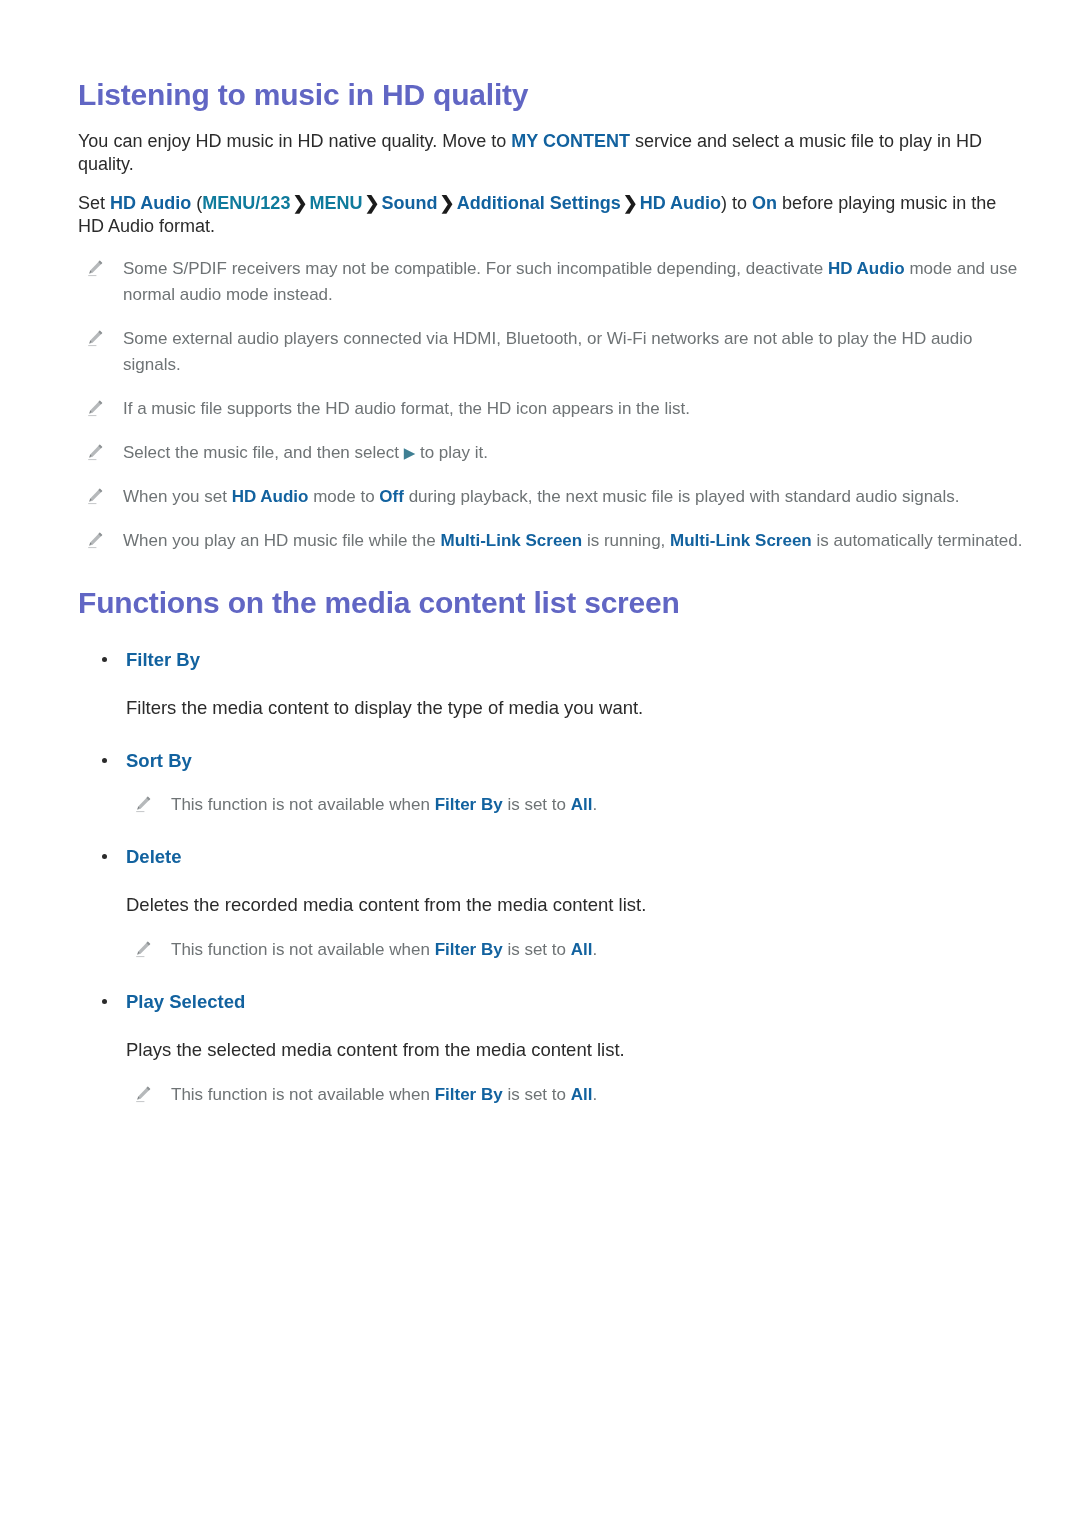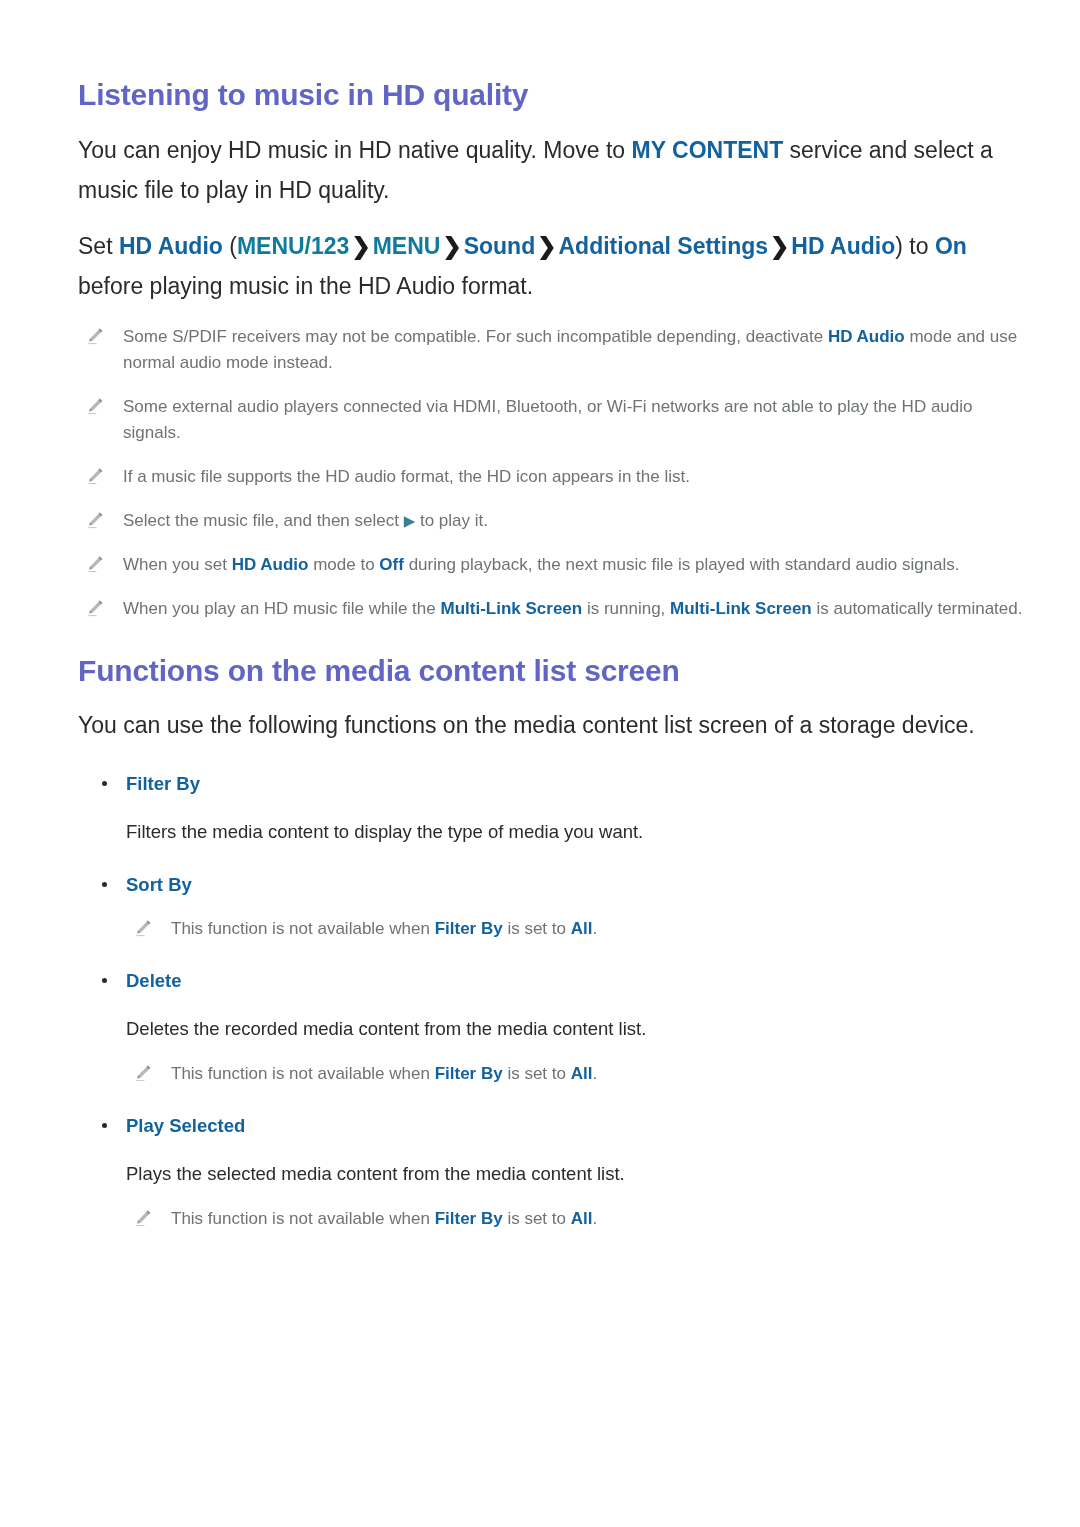--- a/index.html
+++ b/index.html
@@ -27,22 +27,22 @@
     font-weight: bold;
     color: #6166c4;
     margin: 0;
     letter-spacing: -0.2px;
     line-height: 1.25;
   }
   .section-title.first { margin-top: 16px; }
   .section-title.second { margin-top: 30px; }
 
   p.body-text {
-    font-size: 23px;
-    line-height: 40px;
+    font-size: 18px;
+    line-height: 23px;
     color: #2b2b2b;
     margin: 16px 0 0 0;
     max-width: 925px;
   }
 
   
   .blue     { color: #12629f; font-weight: bold; }
   .teal     { color: #0f7b9c; font-weight: bold; }
   .chev     { color: #1b1b1b; font-weight: bold; padding: 0 2px; }
   .paren    { color: #2b2b2b; }
@@ -156,21 +156,20 @@
       <div class="note"><span class="pencil"><svg width="20" height="20" viewBox="0 0 20 20">
             <path d="M14.8 2.6 L17.3 5.1 L7.6 14.8 L4.3 15.7 L5.2 12.4 Z" fill="#b6b9bb"></path>
             <path d="M14.8 2.6 L17.3 5.1 L15.9 6.5 L13.4 4.0 Z" fill="#8f9395"></path>
             <path d="M4.3 15.7 L5.2 12.4 L6.6 13.8 Z" fill="#7d8183"></path>
             <rect x="3.2" y="17.0" width="8.2" height="1.1" fill="#c9cbcd"></rect>
           </svg></span><span>When you play an HD music file while the </span><span class="note-blue">Multi-Link Screen</span><span> is running, </span><span class="note-blue">Multi-Link Screen</span><span> is automatically terminated.</span></div>
     </div>
 
   <h1 class="section-title second">Functions on the media content list screen</h1>
 
-  <p class="body-text">You can use the following functions on the media content list screen of a storage device.</p>
 
   <div id="section2-items">
       <div class="bullet-block">
         <div class="bullet-row"><span class="dot"></span><span class="bullet-label">Filter By</span></div>
         <p class="bullet-desc">Filters the media content to display the type of media you want.</p>
       </div>
       <div class="bullet-block">
         <div class="bullet-row"><span class="dot"></span><span class="bullet-label">Sort By</span></div>
         <div class="note indented"><span class="pencil"><svg width="20" height="20" viewBox="0 0 20 20">
               <path d="M14.8 2.6 L17.3 5.1 L7.6 14.8 L4.3 15.7 L5.2 12.4 Z" fill="#b6b9bb"></path>

